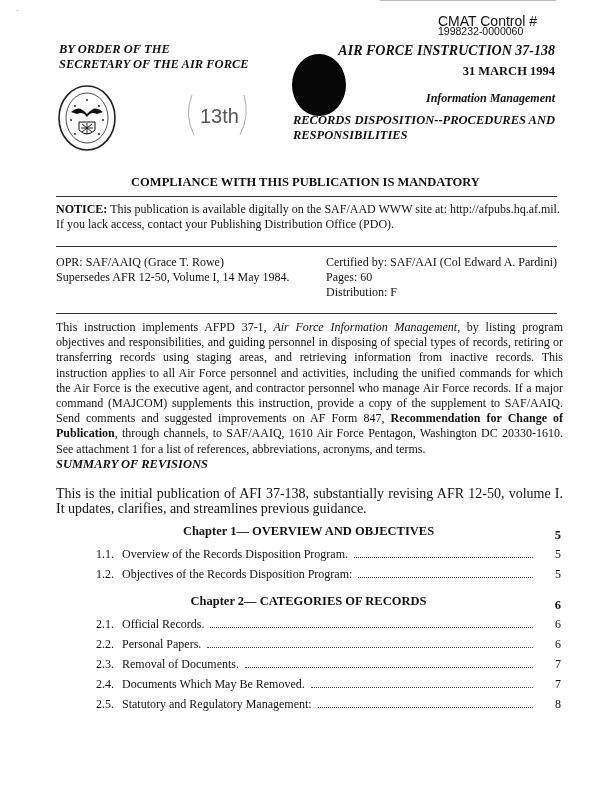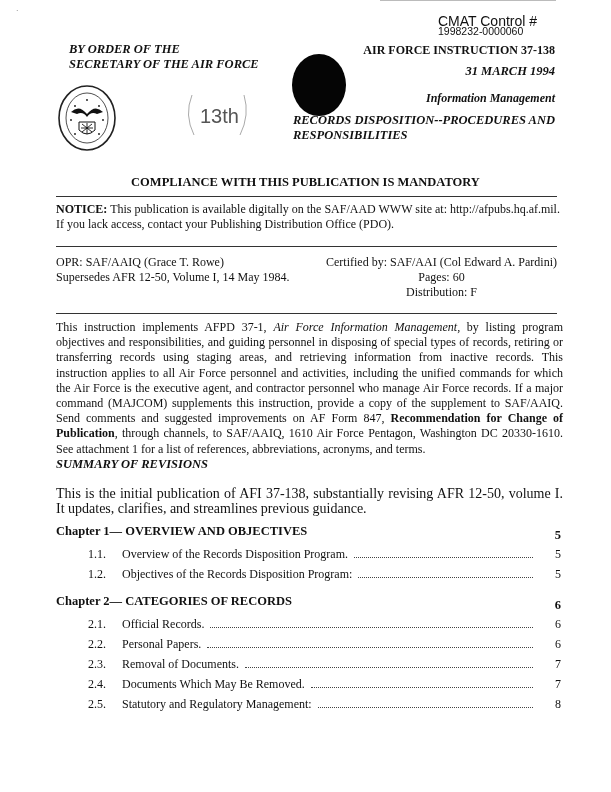--- a/index.html
+++ b/index.html
@@ -3,38 +3,38 @@
 <meta charset="utf-8">
 <style>
   html, body { margin:0; padding:0; background:#ffffff; }
   body { width:611px; height:792px; position:relative; overflow:hidden;
          font-family:"Liberation Serif", serif; color:#111; }
   .abs { position:absolute; }
   .top-rule { left:380px; top:0; width:176px; height:1px; background:#bbb; }
   .tick-mark { left:16px; top:8px; font-size:7px; color:#666; }
   .ctrl-label { left:438px; top:13px; font-family:"Liberation Sans", sans-serif; font-size:14px; }
   .ctrl-num { left:438px; top:25px; font-family:"Liberation Sans", sans-serif; font-size:10.5px; }
-  .order { left:69px; top:42px; font-size:12.5px; font-weight:bold; font-style:italic; line-height:15px; }
-  .afi { right:56px; top:43px; font-size:12px; font-weight:bold; text-align:right; }
-  .date { right:56px; top:64px; font-size:12.5px; font-weight:bold; font-style:italic; text-align:right; }
+  .order { left:59px; top:42px; font-size:12.5px; font-weight:bold; font-style:italic; line-height:15px; }
+  .afi { right:56px; top:43px; font-size:14px; font-weight:bold; font-style:italic; text-align:right; }
+  .date { right:56px; top:64px; font-size:12.5px; font-weight:bold; text-align:right; }
   .category { right:56px; top:91px; font-size:12px; font-weight:bold; font-style:italic; text-align:right; }
   .title { right:56px; top:113px; font-size:12.5px; font-weight:bold; font-style:italic; text-align:left; line-height:15px; }
   .black-dot { left:292px; top:54px; width:54px; height:62px; border-radius:50%; background:#050505; }
   .seal { left:57px; top:84px; width:60px; height:68px; }
   .handwriting { left:182px; top:85px; width:70px; height:58px; }
   .compliance { left:0; width:611px; top:175px; font-size:12.5px; font-weight:bold; text-align:center; }
   .rule { left:56px; width:501px; height:1px; background:#333; }
   .notice { left:56px; top:202px; width:505px; font-size:12px; line-height:15px; }
   .notice b { font-weight:bold; }
   .opr-left { left:56px; top:255px; font-size:12px; line-height:15px; }
-  .opr-right { right:54px; top:255px; font-size:12px; line-height:15px; text-align:center; }
+  .opr-right { right:54px; top:255px; font-size:12px; line-height:15px; text-align:left; }
   .intro { left:56px; top:320px; width:507px; font-size:12px; line-height:15.2px; text-align:justify; }
   .summary-h { left:56px; top:457px; font-size:12.5px; font-weight:bold; font-style:italic; }
   .summary-p { left:56px; top:486px; width:507px; font-size:14px; line-height:15px; text-align:justify; }
-  .toc { left:56px; top:524px; width:505px; }
+  .toc { left:56px; top:524px; width:505px;text-align:center; }
   .chapter { position:relative; height:20px; font-size:12.5px; font-weight:bold; }
   .chapter .pg { position:absolute; right:0; top:4px; }
   .toc-row { position:relative; height:20px; font-size:12px; display:flex; align-items:center; }
   .toc-row .num { width:34px; margin-left:32px; }
   .toc-row .txt { white-space:nowrap; padding-right:6px; }
   .toc-row .dots { flex:1; border-bottom:1px dotted #444; height:1px; margin-top:6px; margin-right:28px; }
   .toc-row .pg { position:absolute; right:0; }
   .gap { height:10px; }
 </style>
 </head>

